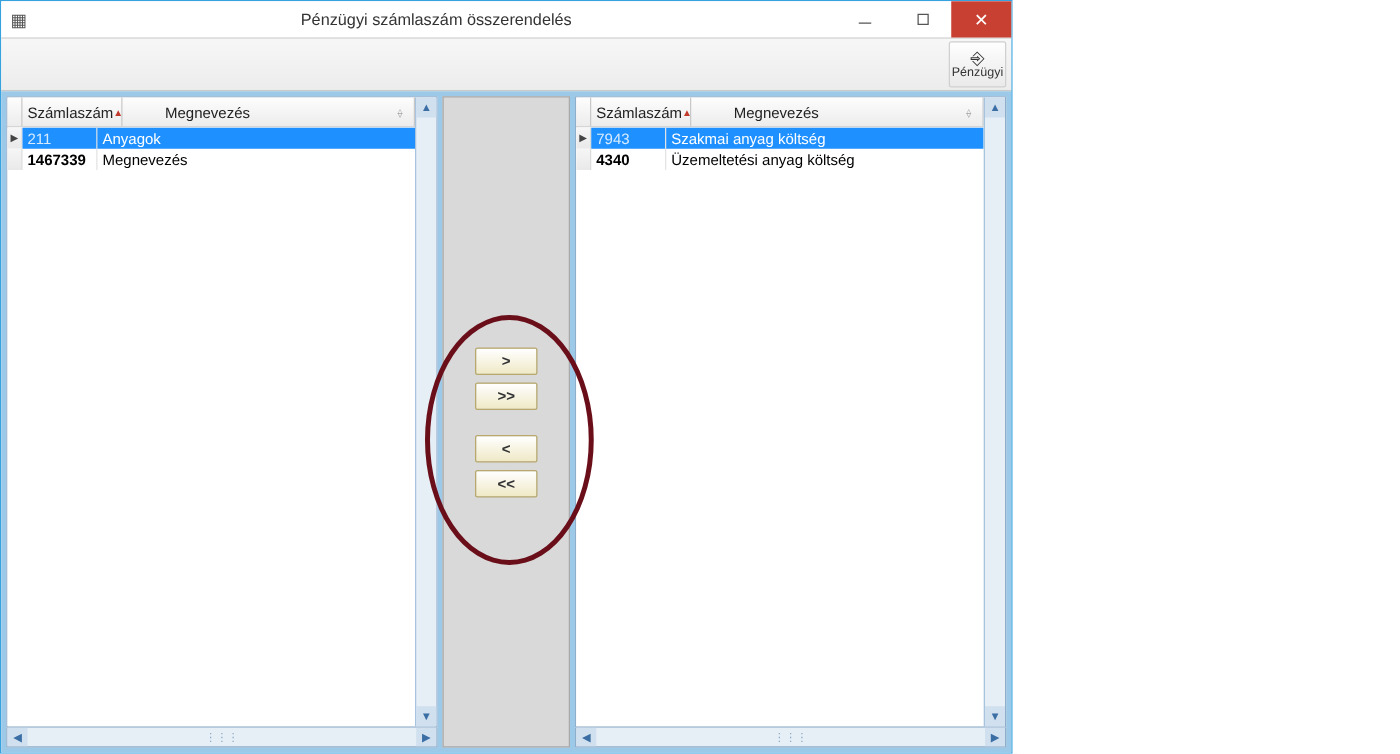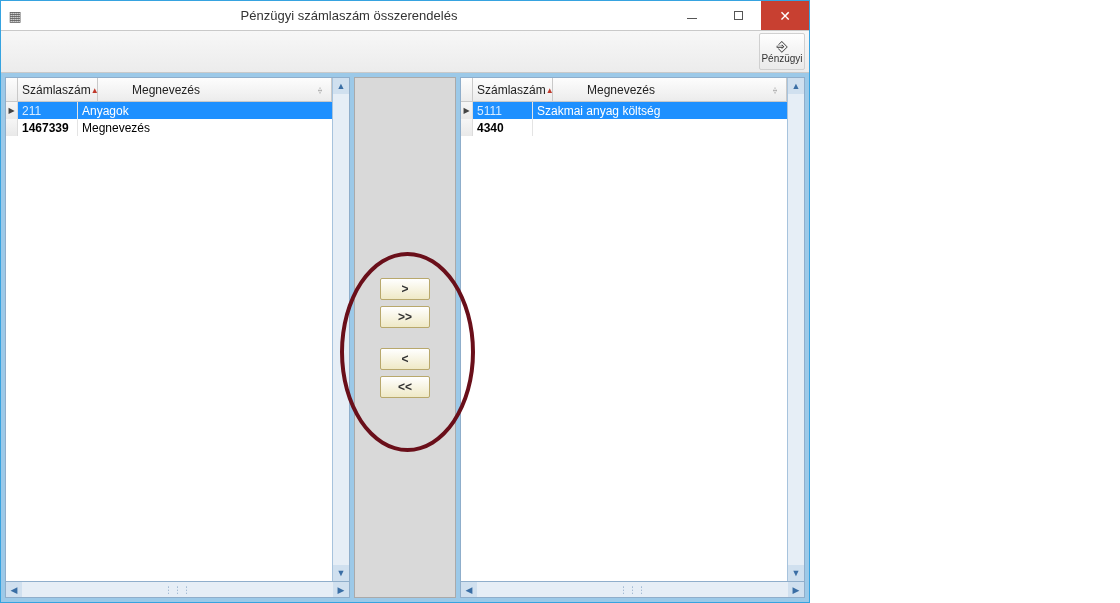--- a/index.html
+++ b/index.html
@@ -292,26 +292,27 @@
               <span>Megnevezés</span>
               <span class="sort">
                   <span class="up">▵</span>
                   <span>▿</span>
                 </span>
             </div>
           </div>
           <div class="rows" id="right-rows">
               <div class="row sel">
                 <div class="marker">▶</div>
-                <div class="c1">5111</div>
+                <div class="c1">7943</div>
                 <div class="c2">Szakmai anyag költség</div>
               </div>
               <div class="row">
                 <div class="marker"></div>
                 <div class="c1">4340</div>
+                <div class="c2">Üzemeltetési anyag költség</div>
               </div>
             </div>
           <div class="vscroll">
             <div class="arrow">▲</div>
             <div class="arrow">▼</div>
           </div>
         </div>
         <div class="hscroll">
           <div class="arrow">◀</div>
           <div class="track">⋮⋮⋮</div>

